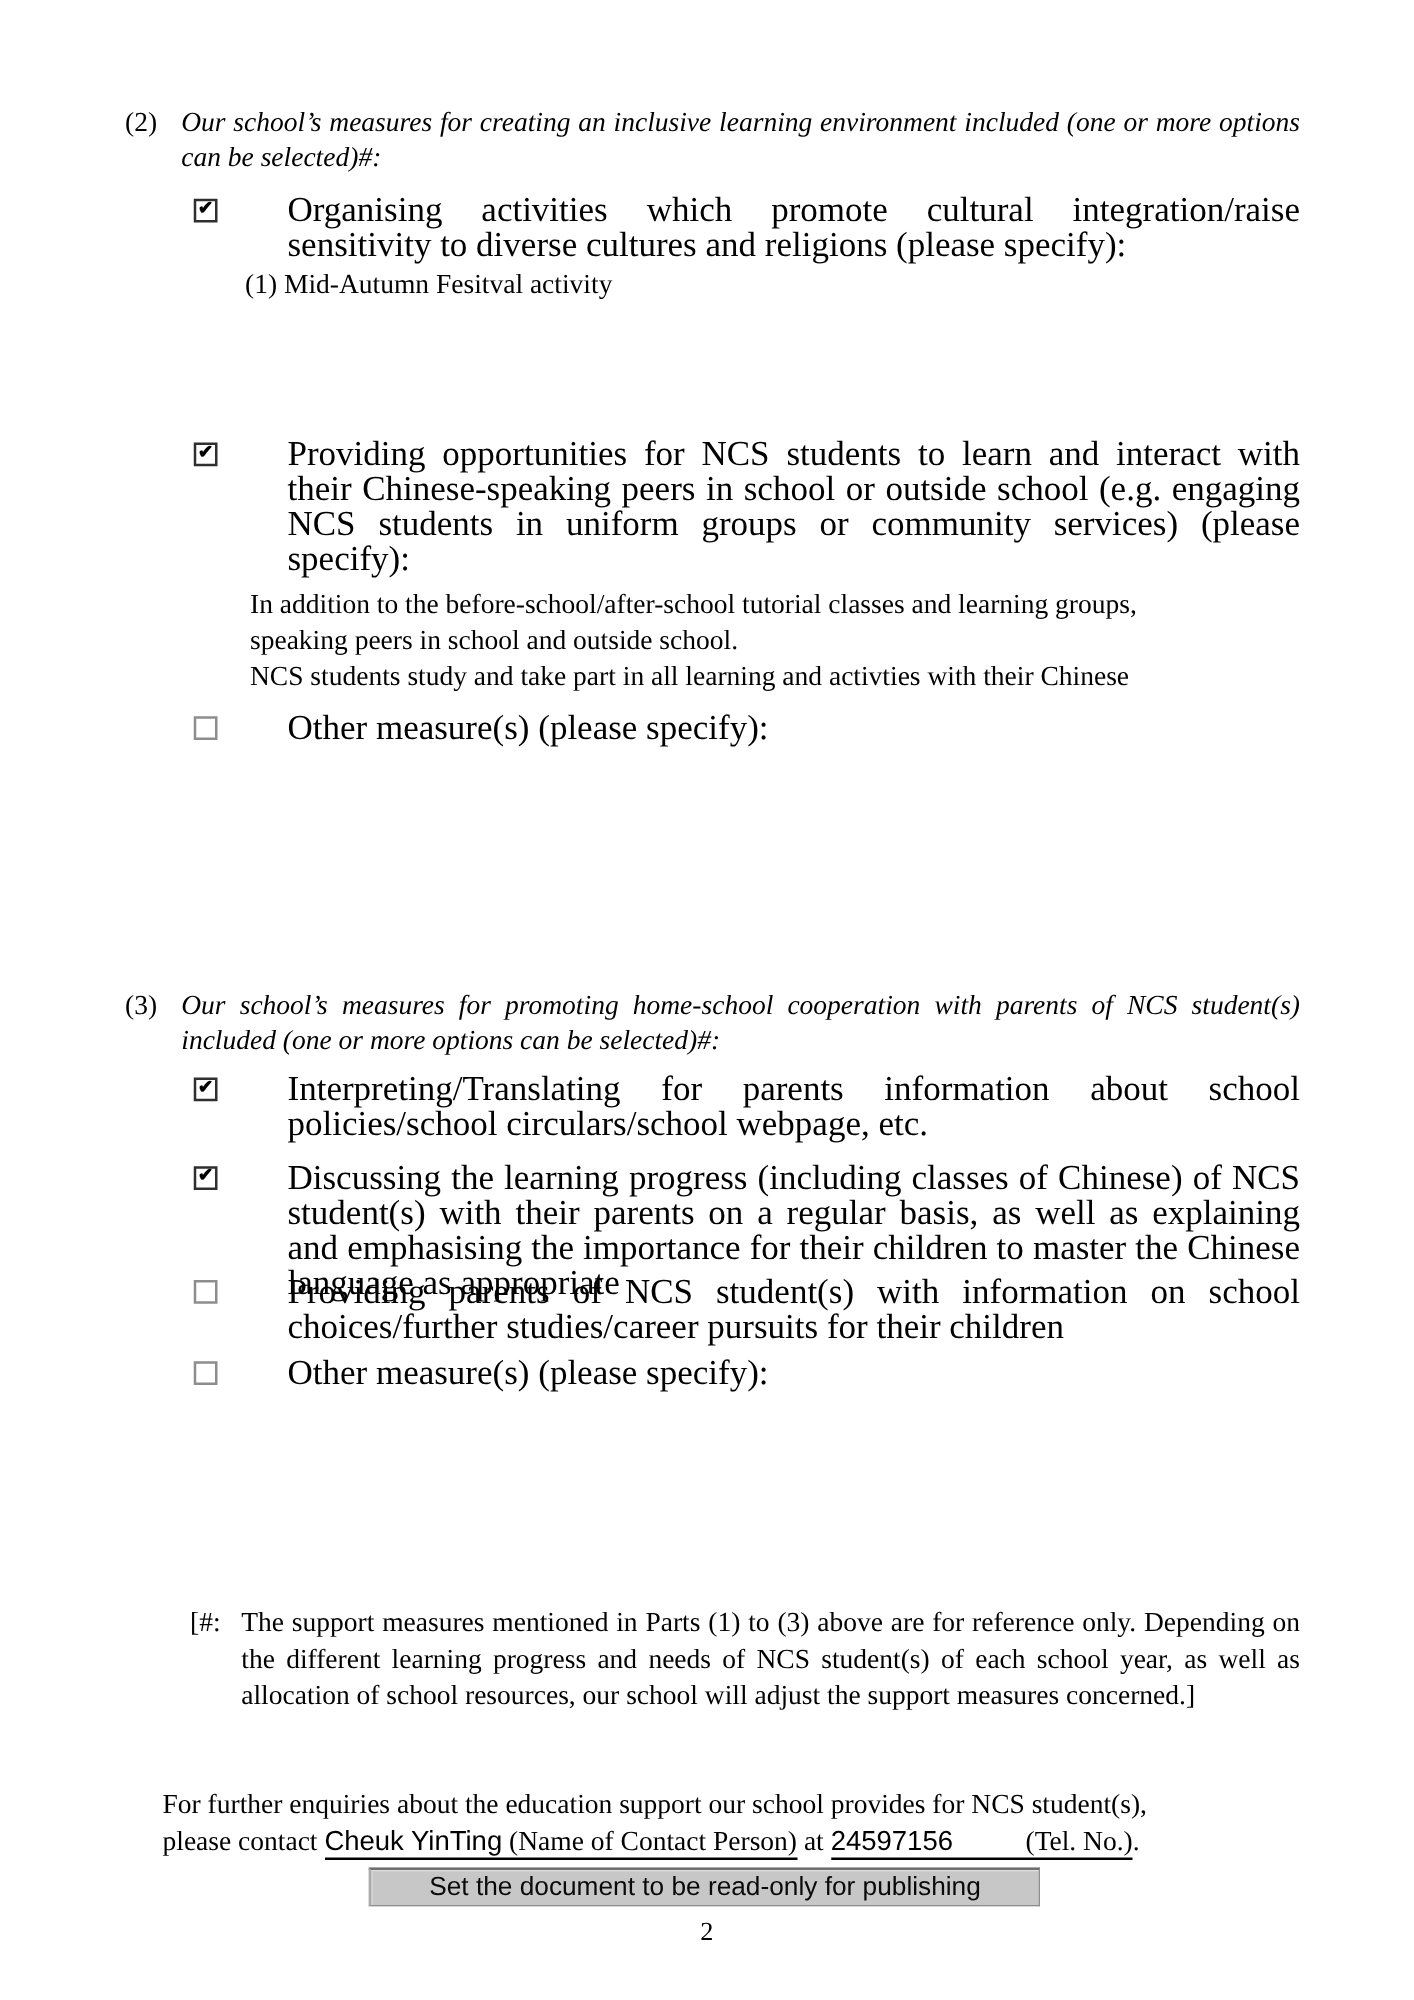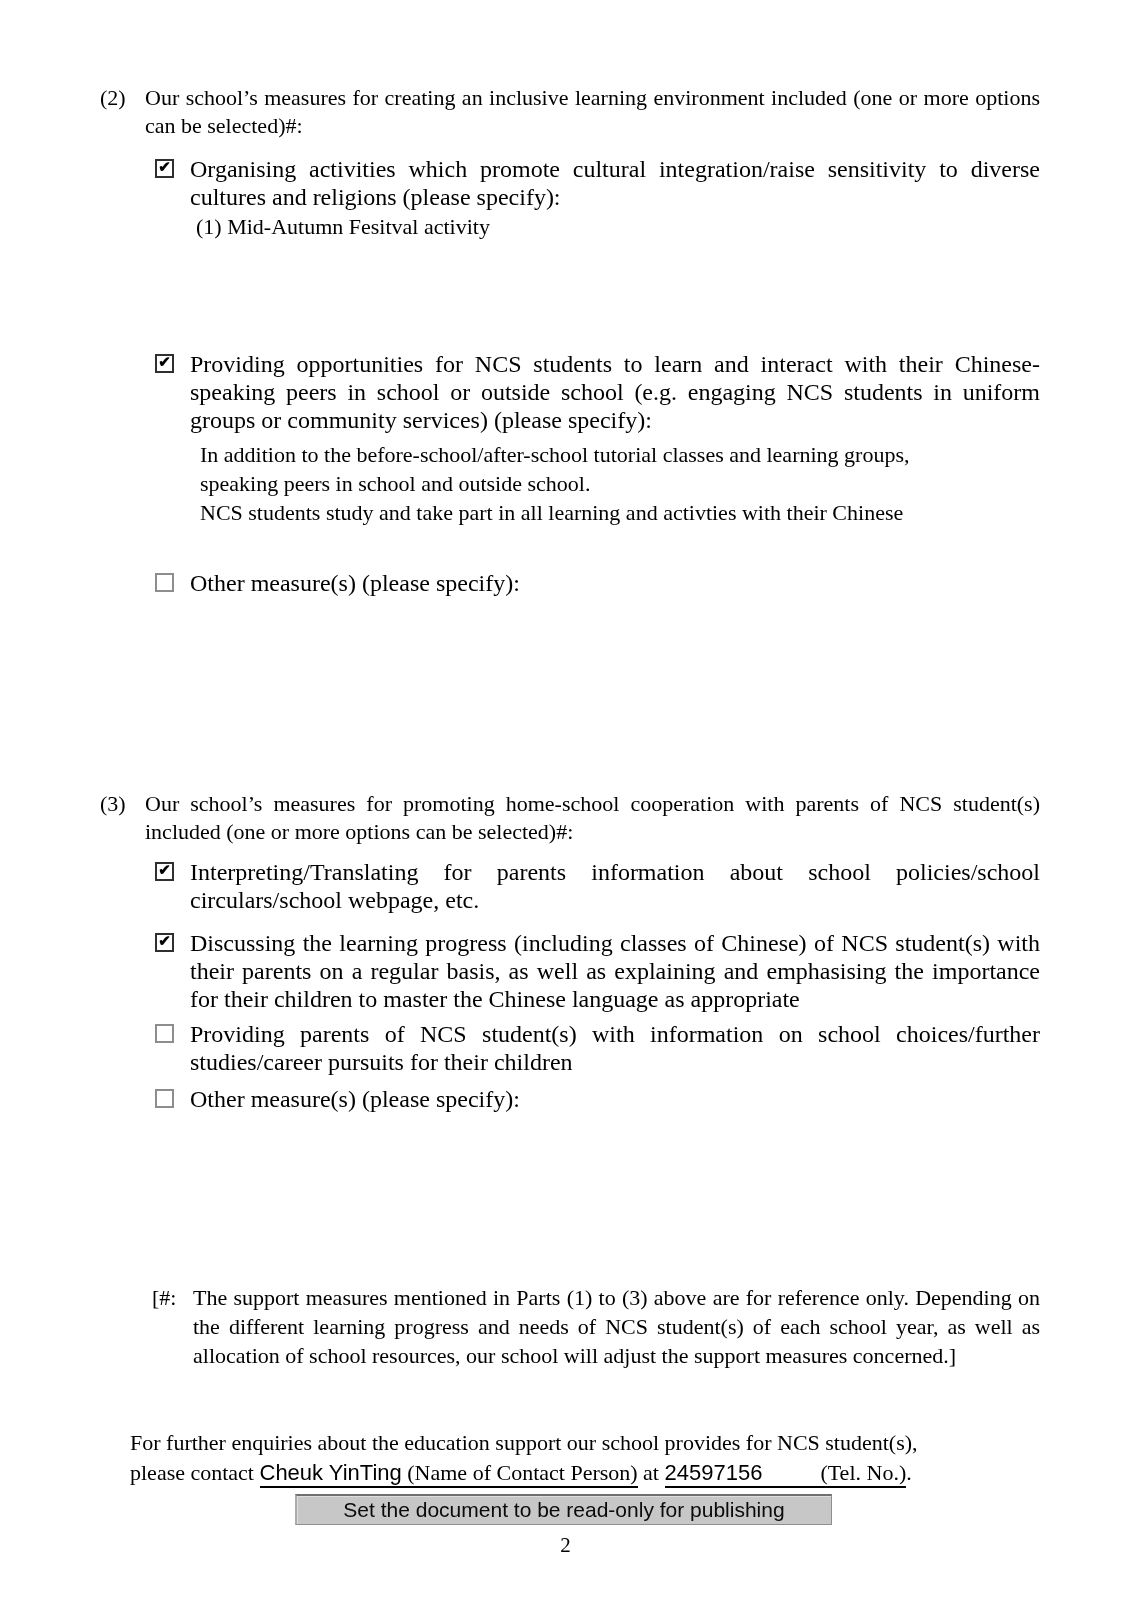--- a/index.html
+++ b/index.html
@@ -11,37 +11,37 @@
     font-family:"Liberation Serif", serif;
     overflow:hidden;
   }
   .sans  { font-family:"Liberation Sans", sans-serif;text-align:right; }
 
   .block { position:absolute; }
 
   
   .intro { display:flex; font-size:22px; line-height:28px; }
   .intro .num { flex:0 0 45px; }
-  .intro .txt { width:895px; text-align:justify; }
+  .intro .txt { width:895px; text-align:justify;font-style:italic; }
 
   
   .opt { position:absolute; left:155px; display:flex; }
   .cb {
     flex:0 0 19px; width:19px; height:19px;
     box-sizing:border-box;
     border:2px solid #2f2f2f;
     background:#fff;
     margin-top:4px;
     display:flex; align-items:center; justify-content:center;
   }
   .cb.empty { border:2px solid #8d8d8d; }
   .mark { font-size:15px; font-weight:bold; line-height:1; transform:translateY(-1px); }
 
   .opt-body { margin-left:16px; width:850px; }
-  .opt-text { font-size:24px; line-height:28px; text-align:justify; }
+  .opt-text { font-size:28px; line-height:28px; text-align:justify;margin-left:40px; }
 
   .ans-group { margin-top:2px; }
   .ans {
     font-family:Liberation Serif, serif;
     font-size:22px; line-height:27px;
     padding-left:6px;
     white-space:nowrap;
   }
   .ans-para { margin-top:6px; }
   .ans-para .ans { line-height:29px; padding-left:10px; }

